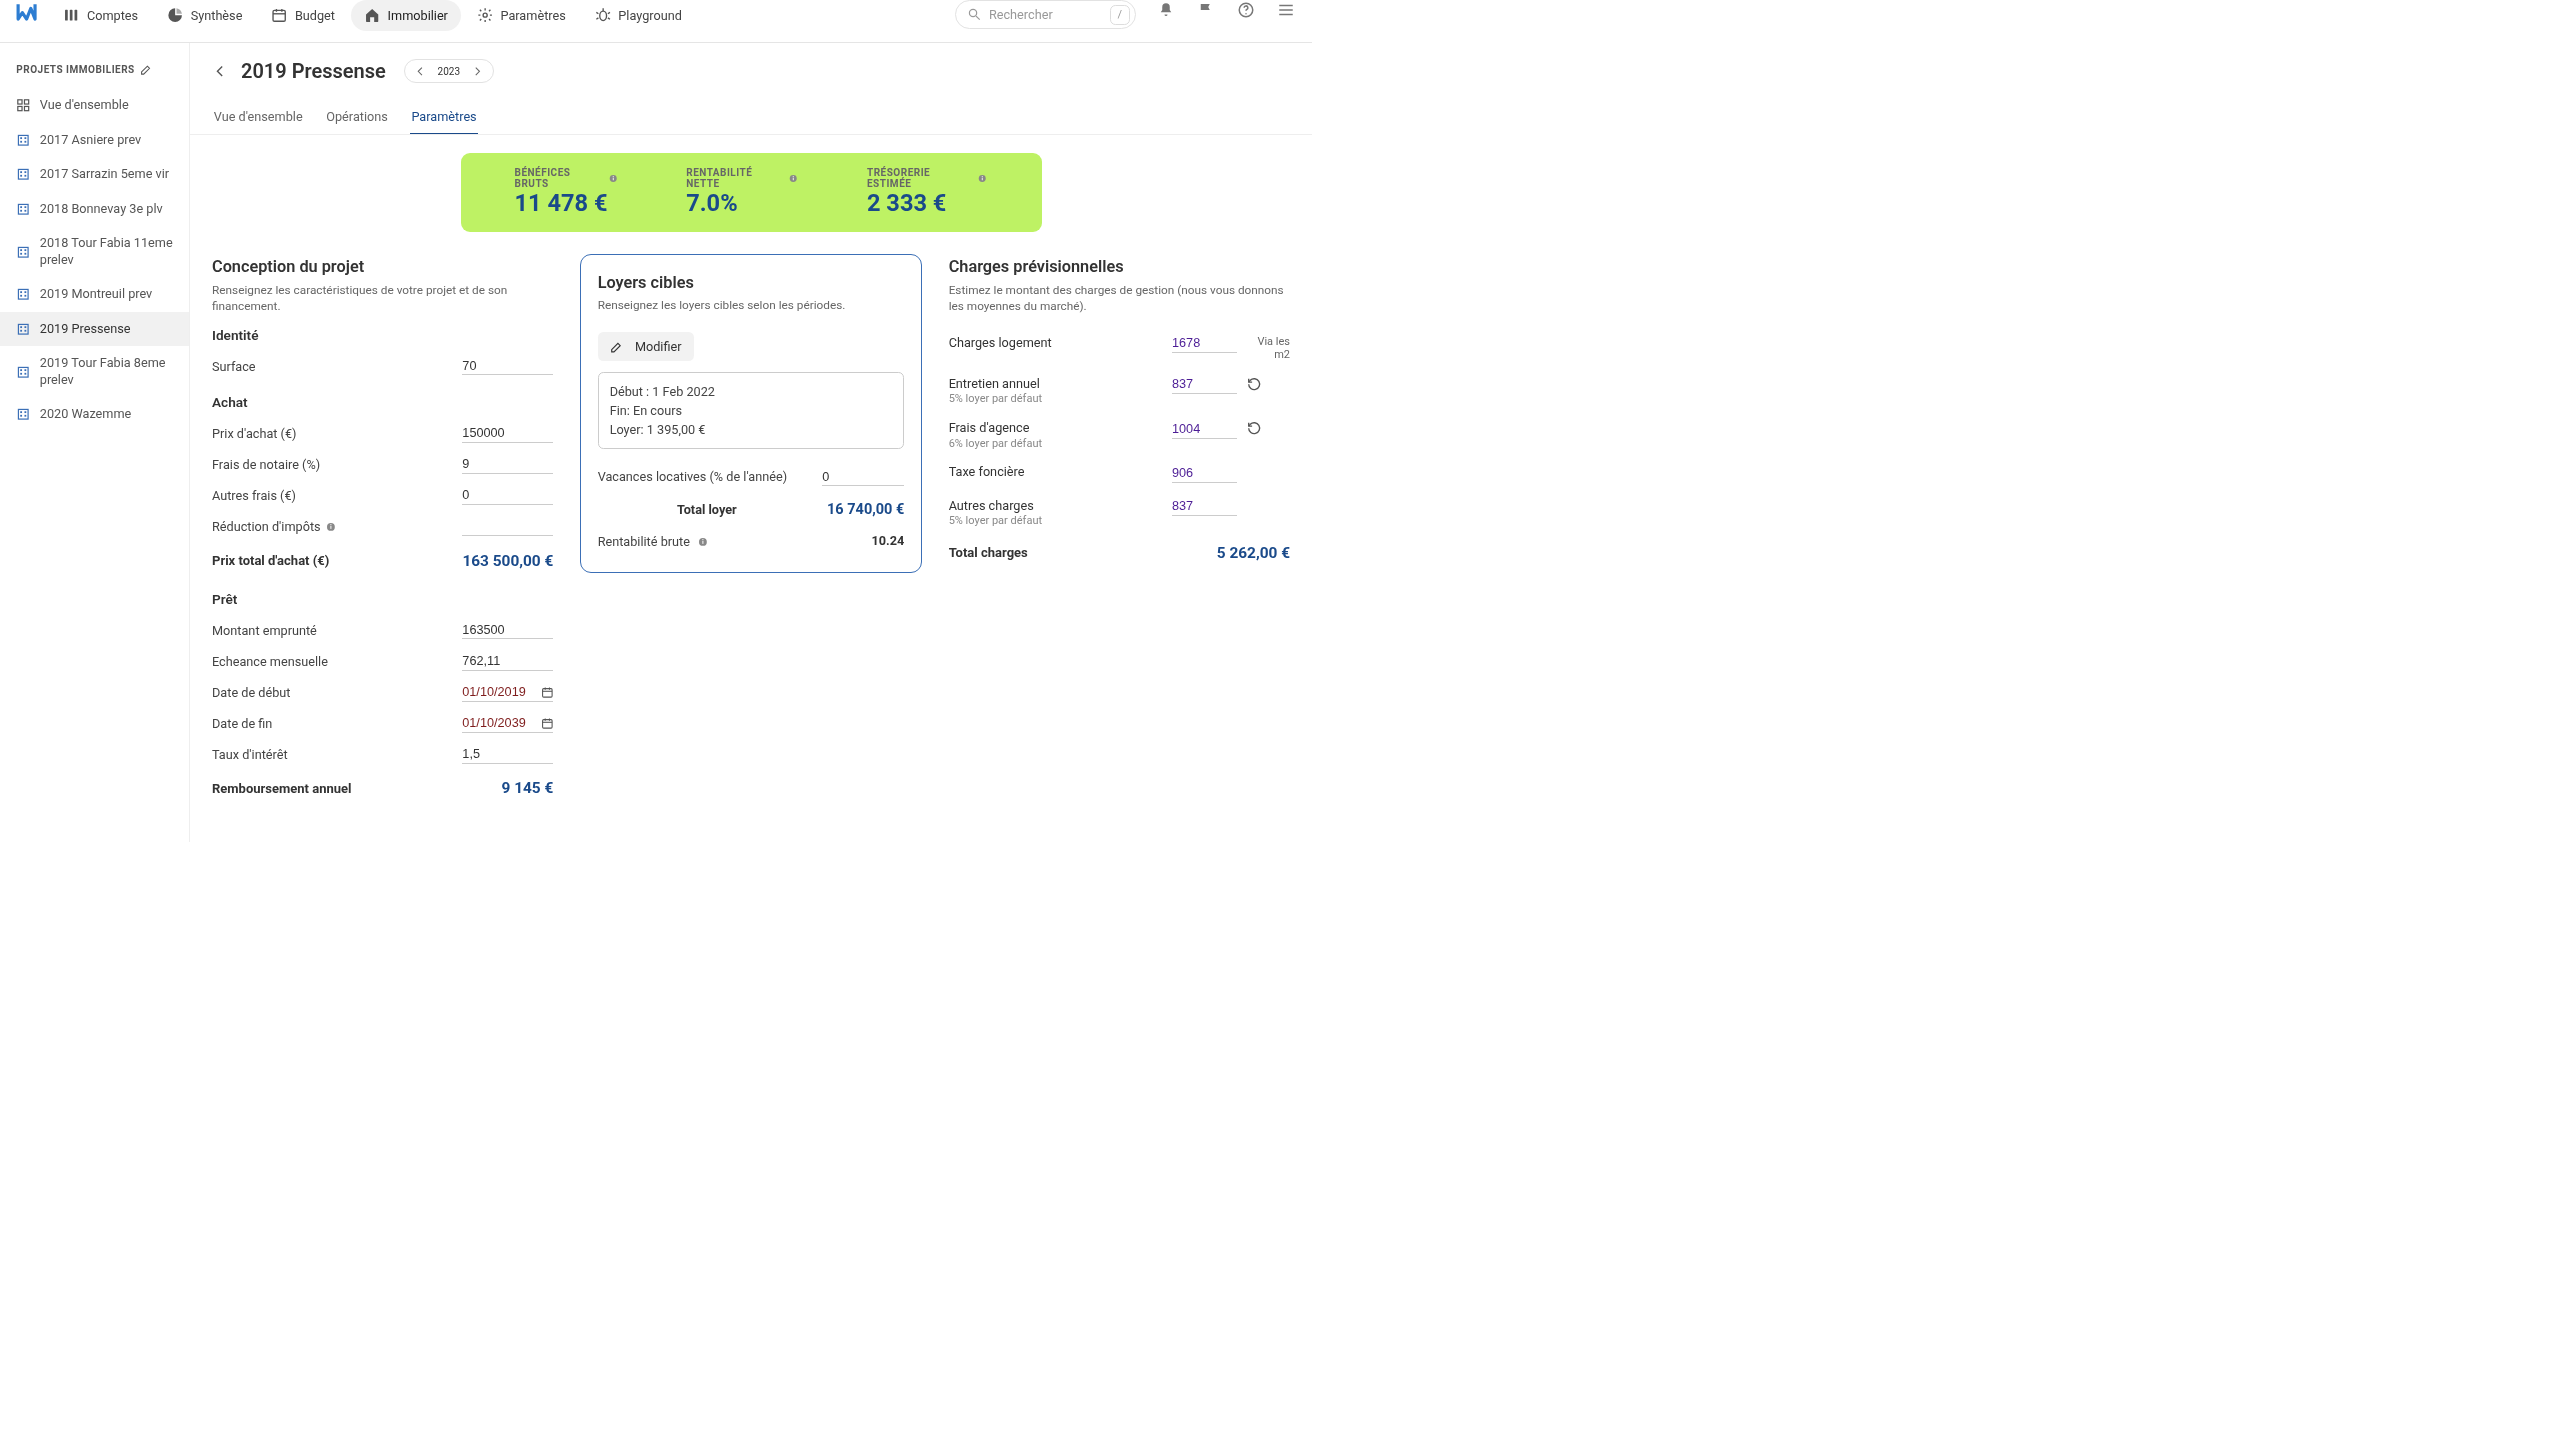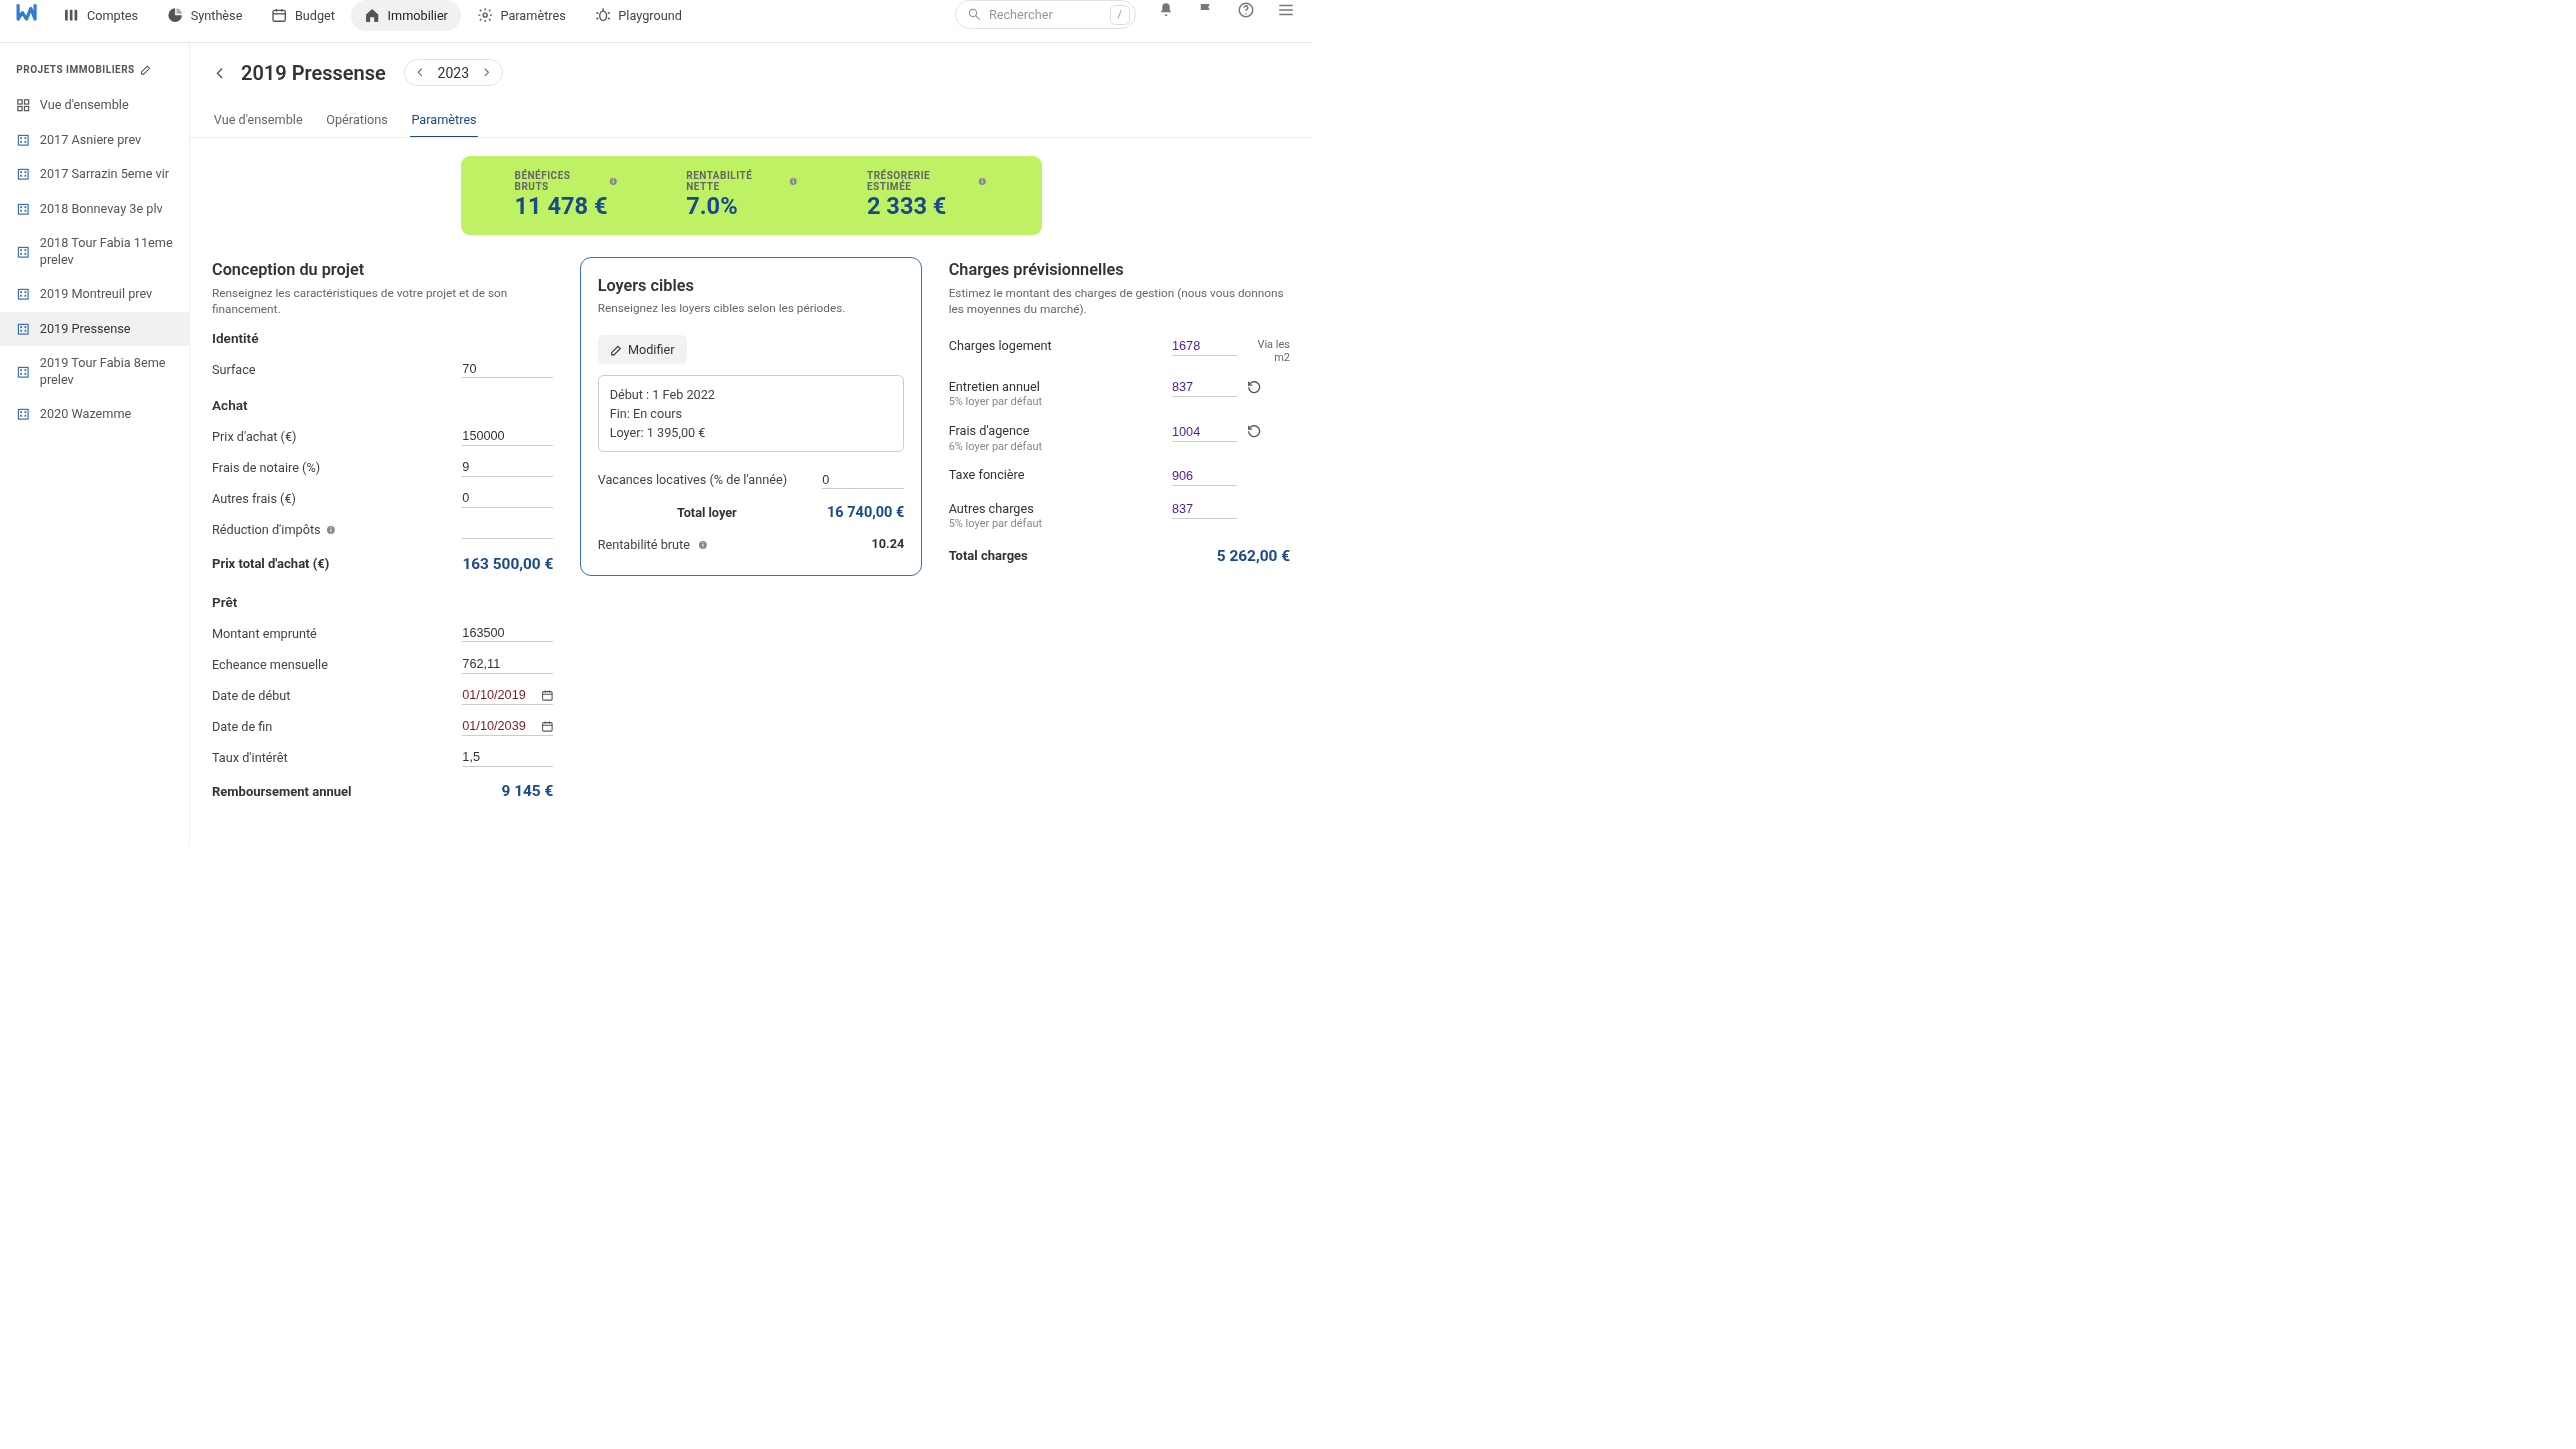--- a/index.html
+++ b/index.html
@@ -30,21 +30,21 @@
   .side-item .lbl { overflow-wrap:anywhere; }
 
   .content { flex:1; }
 
   .content-head { padding:16.3px 22px 0; border-bottom:0.9px solid #eee; }
   .crumb-row { display:flex; align-items:center; gap:12.7px; }
   .crumb-back { width:16.3px; height:16.3px; color:#555; cursor:pointer; }
   .crumb-title { font-size:20px; font-weight:600; color:#333; }
   .year-pill { display:flex; align-items:center; gap:11px; border:0.9px solid #e2e2e2; border-radius:16.3px; padding:4.5px 9px; margin-left:5.4px; }
   .year-pill .chev { width:12.7px; height:12.7px; color:#666; cursor:pointer; }
-  .year-pill .yr { font-size:14px; color:#333; }
+  .year-pill .yr { font-size:10px; color:#333; }
 
   .tabs { display:flex; gap:20px; margin-top:16.3px; }
   .tab { padding:9px 1.8px; font-size:12.7px; color:#666; cursor:pointer; border-bottom:1.8px solid transparent; }
   .tab.active { color:#1a4a8a; border-bottom-color:#1a4a8a; }
 
   .body { padding:18px 22px 36px; }
 
   .kpi-bar { display:flex; justify-content:center; gap:68px; background:#bef264; border-radius:9px; padding:14.5px 54px; max-width:581px; margin:0 auto 22px; }
   .kpi { }
   .kpi-label { font-size:10px; letter-spacing:0.5px; font-weight:700; color:#666; display:flex; align-items:center; gap:4.5px; }
@@ -65,21 +65,21 @@
   .field-input { width:91px; border:none; border-bottom:0.9px solid #ccc; background:transparent; font-size:12.7px; color:#333; padding:1.8px 0; outline:none; }
   .date-wrap { display:flex; align-items:center; gap:5.4px; border-bottom:0.9px solid #ccc; }
   .date-wrap input { border:none; outline:none; background:transparent; font-size:12.7px; color:#7f1d1d; width:73px; padding:1.8px 0; }
   .date-wrap .ico { width:12.7px; height:12.7px; color:#555; }
 
   .total-row { display:flex; align-items:center; padding:9px 0; }
   .total-row .lbl { flex:1; font-weight:700; color:#333; font-size:13px; }
   .total-row .val { font-weight:700; color:#1a4a8a; font-size:15.4px; }
 
   .mid-card { border:1.8px solid #3b6fb6; border-radius:11px; padding:14.5px 16.3px; }
-  .modify-btn { display:inline-flex; align-items:center; gap:4px; background:#f2f2f2; border-radius:5.4px; padding:7.3px 12.7px; font-size:12.7px; color:#333; cursor:pointer; margin:5.4px 0 11px; }
+  .modify-btn { display:inline-flex; align-items:center; gap:11px; background:#f2f2f2; border-radius:5.4px; padding:7.3px 12.7px; font-size:12.7px; color:#333; cursor:pointer; margin:5.4px 0 11px; }
   .modify-btn .ico { width:13.6px; height:13.6px; }
 
   .period-box { border:0.9px solid #ccc; border-radius:5.4px; padding:9px 11px; font-size:12.7px; color:#444; line-height:1.5; margin-bottom:11px; }
 
   .mid-row { display:flex; align-items:flex-start; padding:7.3px 0; gap:11px; }
   .mid-row .lbl { flex:1; font-size:12.7px; color:#444; line-height:1.35; }
   .mid-row .val-input { width:82px; border:none; border-bottom:0.9px solid #ccc; background:transparent; font-size:12.7px; color:#333; padding:1.8px 0; outline:none; }
   .mid-row.bold .lbl { font-weight:700; color:#333;text-align:center; }
   .mid-row.bold .val { font-weight:700; color:#1a4a8a; font-size:14.5px; }
   .mid-row .plain { font-size:12.7px; color:#333;font-weight:bold; }

